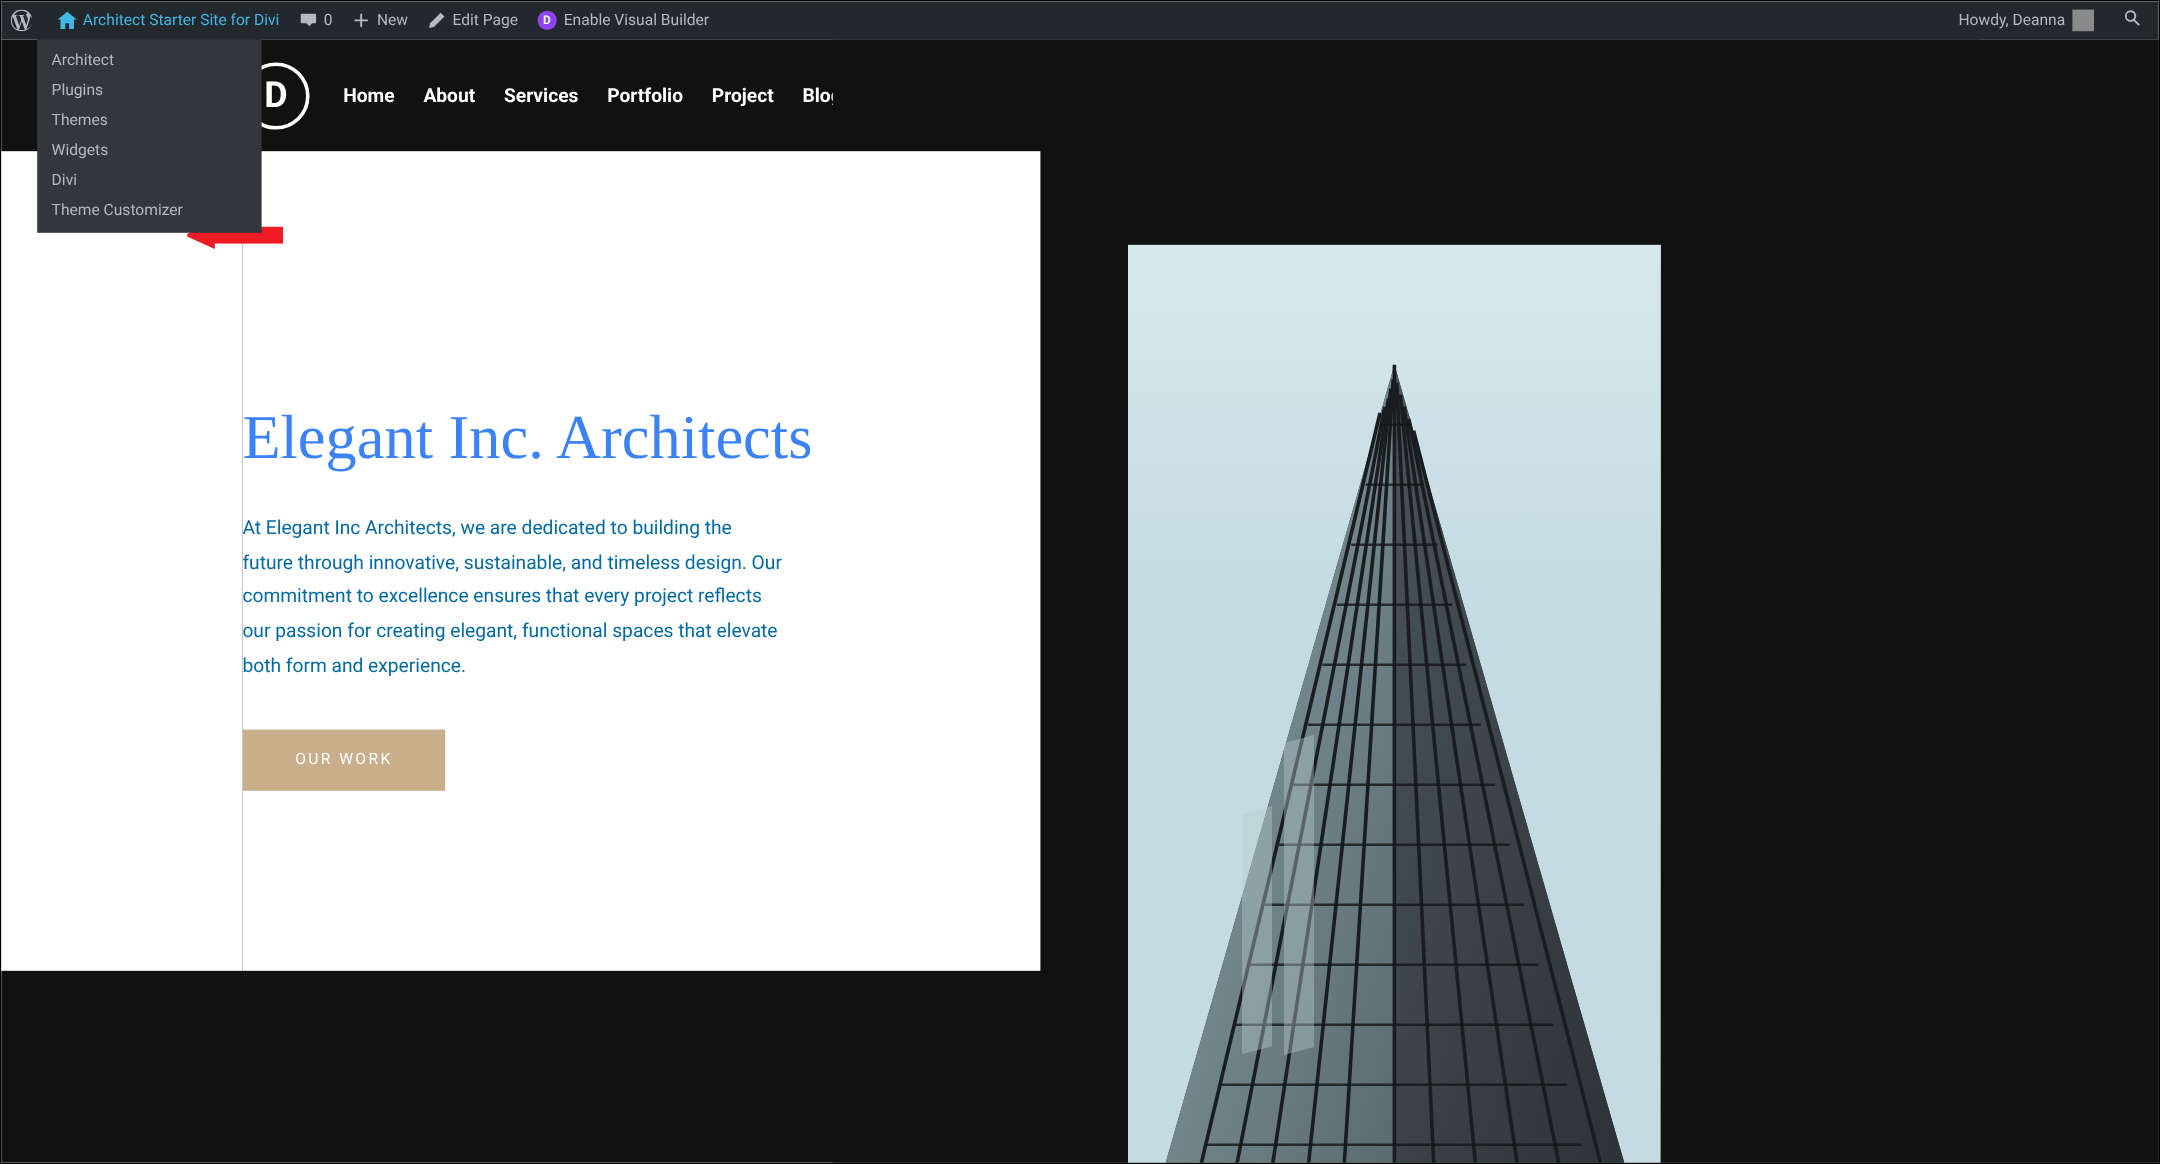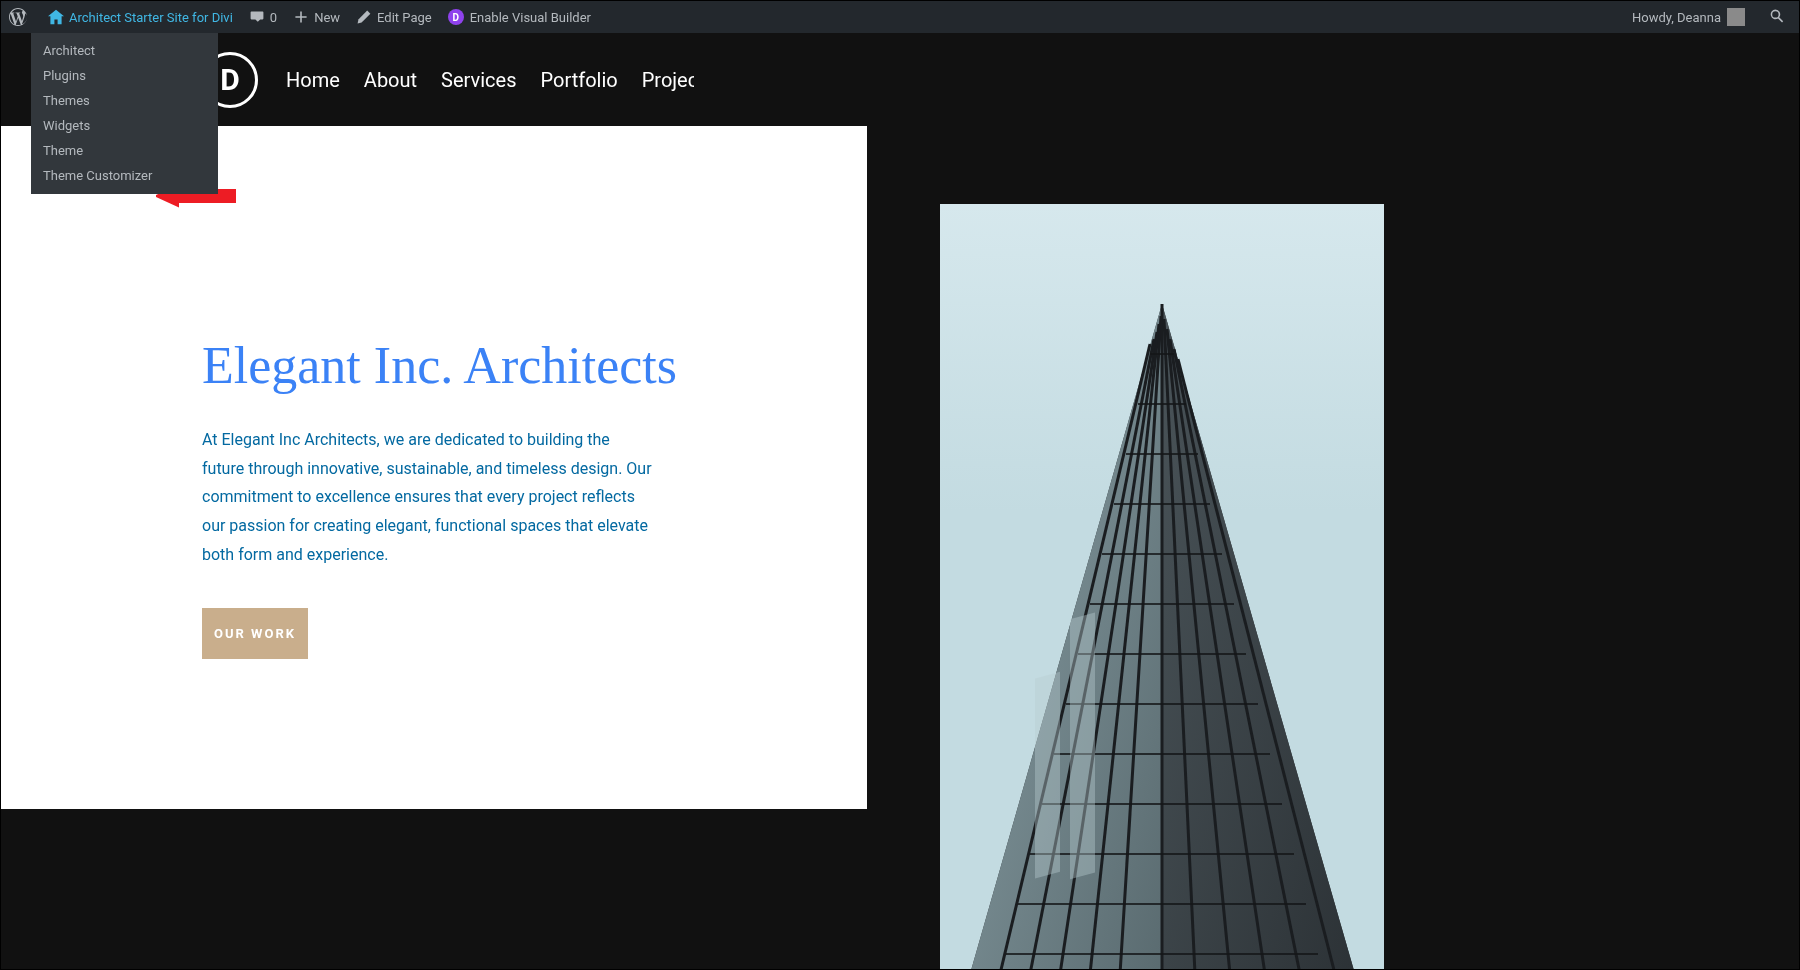--- a/index.html
+++ b/index.html
@@ -21,31 +21,31 @@
   
   
   .red-arrow { position: absolute; top: 178px; left: 156px; z-index: 998; }
   .red-arrow svg { display: block; }
   
   
   .site { background: #111; min-height: calc(100% - 32px); position: relative; }
   .site-header { background: #111; height: 93px; display: flex; align-items: center; padding: 0 52px; max-width: 1500px; margin: 0 auto; }
   .logo { width: 56px; height: 56px; border: 3px solid #fff; border-radius: 50%; display: flex; align-items: center; justify-content: center; color: #fff; font-size: 30px; font-weight: bold; }
   .nav { display: flex; gap: 24px; margin-left: 28px; align-items: center; }
-  .nav a { color: #fff; text-decoration: none; font-size: 20px; }
+  .nav a { color: #fff; text-decoration: none; font-size: 16px; font-weight: bold; }
   .cta-button { margin-left: auto; background: #C9AE8C; color: #fff; padding: 18px 36px; font-size: 13px; letter-spacing: 2px; font-weight: 600; text-decoration: none; }
   .search-icon { color: #fff; margin-left: 8px; }
   
   .hero { display: flex; max-width: 1500px; margin: 0 auto; position: relative; padding: 0 52px; }
   .hero-left { background: #fff; width: 665px; padding: 210px 60px 150px 0; z-index: 2; position: relative; }
   .hero-left::before { content: ''; position: absolute; left: -500px; top: 0; bottom: 0; width: 500px; background: #fff; }
   .hero-tag { color: #C9AE8C; font-size: 14px; letter-spacing: 3px; font-weight: 700; margin-bottom: 24px; }
   .hero-title { font-family: Georgia, 'Times New Roman', serif; color: #3b82f6; font-size: 52px; font-weight: 400; margin-bottom: 30px; line-height: 1.15; }
   .hero-body { color: #0369a1; font-size: 16px; line-height: 1.8; margin-bottom: 38px; max-width: 450px; }
-  .hero-btn { display: inline-block; background: #C9AE8C; color: #fff; padding: 18px 12px; font-size: 13px; letter-spacing: 2px; font-weight: 700; text-decoration: none; }
+  .hero-btn { display: inline-block; background: #C9AE8C; color: #fff; padding: 18px 44px; font-size: 13px; letter-spacing: 2px; font-weight: 400; text-decoration: none; }
   
   .hero-right { position: absolute; left: 790px; top: 78px; width: 444px; height: 770px; background: linear-gradient(180deg, #cfe4ea 0%, #b9d4da 35%, #3a4044 100%); overflow: hidden; z-index: 2; }
   .building { position: absolute; inset: 0; }
   
   .page-bg-dark { position: absolute; left: 693px; top: 0; right: 0; bottom: 0; background: #111; }
 </style>
 </head>
 <body>
 
 <div class="admin-bar">
@@ -107,21 +107,21 @@
       </span>
     </div>
   </div>
 </div>
 
 <div class="dropdown">
   <div class="dropdown-item">Architect</div>
   <div class="dropdown-item">Plugins</div>
   <div class="dropdown-item">Themes</div>
   <div class="dropdown-item">Widgets</div>
-  <div class="dropdown-item">Theme</div>
+  <div class="dropdown-item">Divi</div>
   <div class="dropdown-item">Theme Customizer</div>
 </div>
 
 <div class="red-arrow">
   <svg width="80" height="36" viewBox="0 0 80 36">
     <path d="M 80 18 L 22 18 L 22 8 L 0 18 L 22 28 L 22 18" fill="#ed1c24" stroke="#ed1c24" stroke-width="2"></path>
     <rect x="22" y="11" width="58" height="14" fill="#ed1c24"></rect>
   </svg>
 </div>
 

